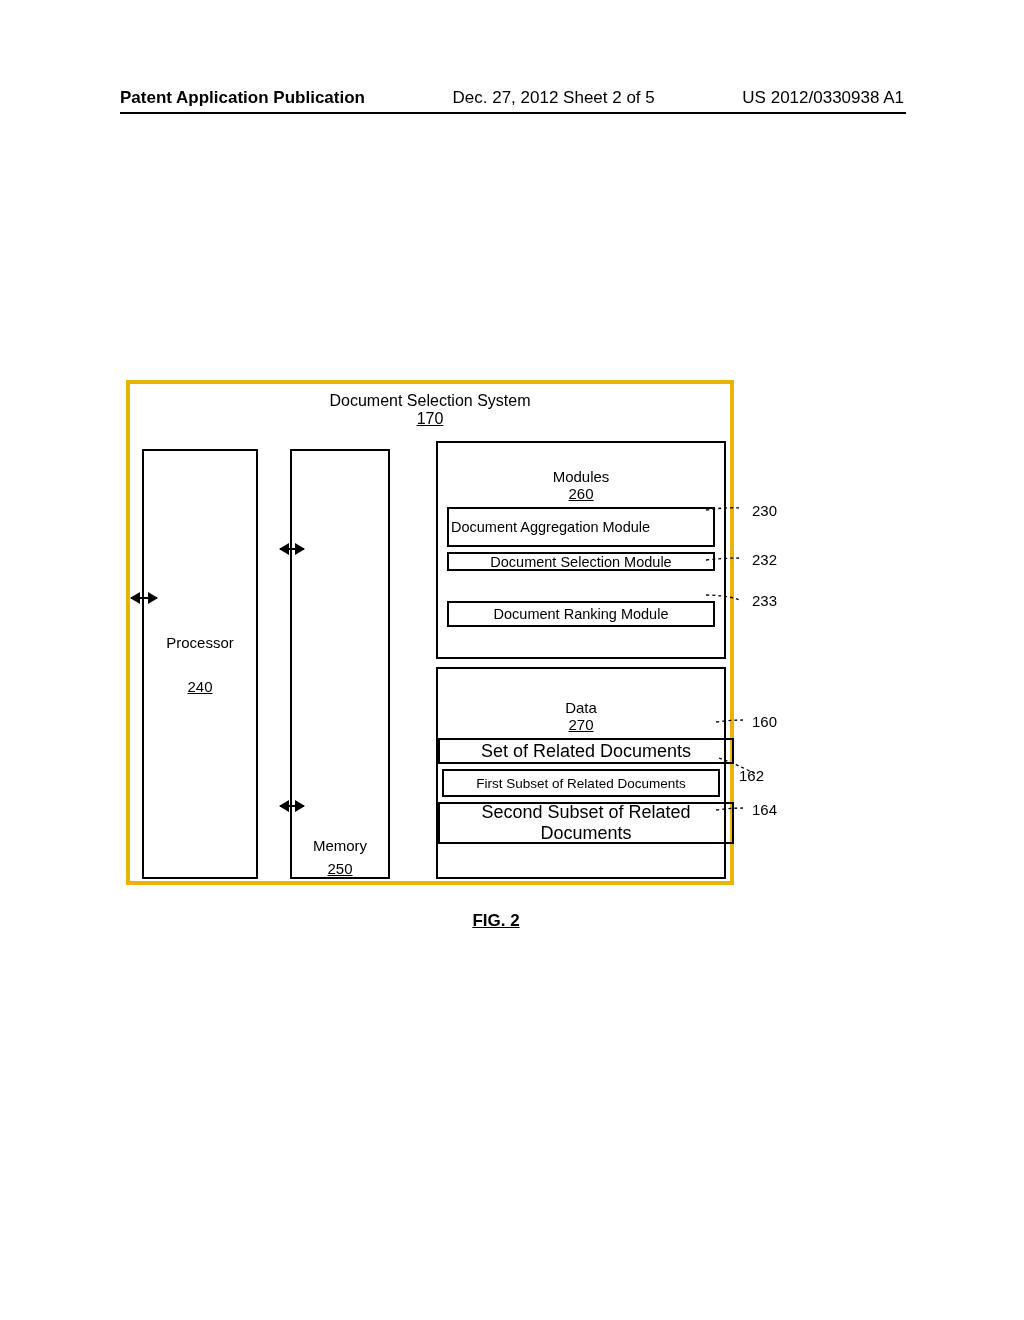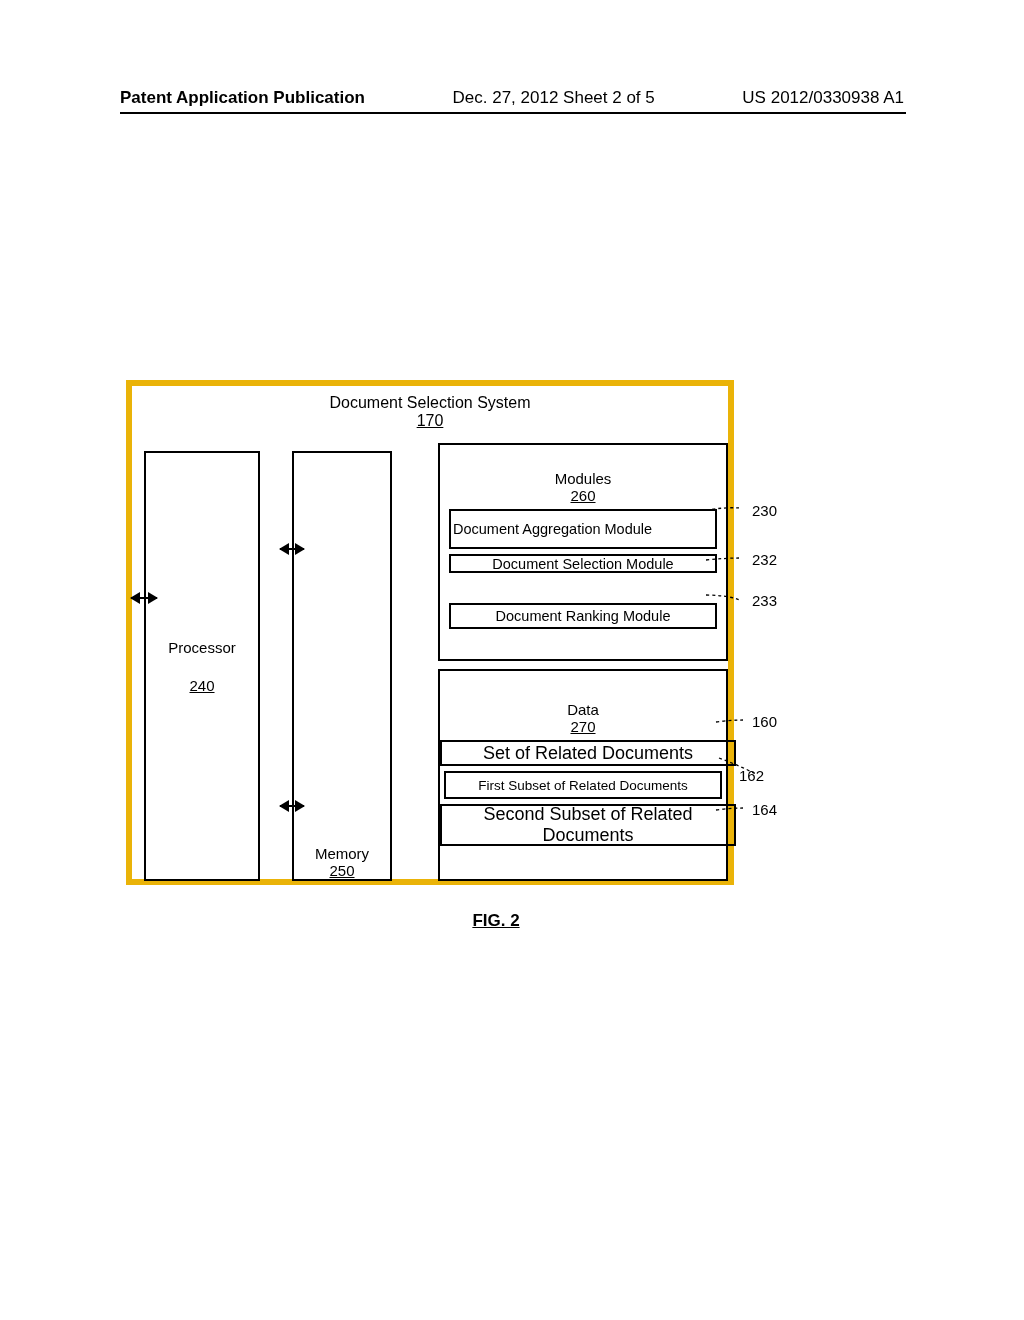--- a/index.html
+++ b/index.html
@@ -32,21 +32,21 @@
       height: 2px;
       background: #000;
     }
 
     .main-container {
       position: absolute;
       top: 380px;
       left: 126px;
       width: 608px;
       height: 505px;
-      border: 6px solid #eab308;
+      border: 4px solid #eab308;
     }
     .sys-title {
       position: absolute;
       top: 8px;
       left: 0;
       width: 100%;
       text-align: center;
       font-size: 16px;
     }
     .sys-num {
@@ -57,21 +57,21 @@
       position: absolute;
       border: 2px solid #000;
       background: #fff;
       text-align: center;
       font-size: 15px;
       display: flex;
       flex-direction: column;
       justify-content: center;
       align-items: center;
     }
-    .num { text-decoration: underline; }
+    .num { text-decoration: underline; margin-top: 6px; }
 
     .processor {
       top: 65px; left: 12px;
       width: 116px; height: 430px; gap: 21px;
     }
     .memory {
       top: 65px; left: 160px;
       width: 100px; height: 430px; justify-content: flex-end;
     }
 

